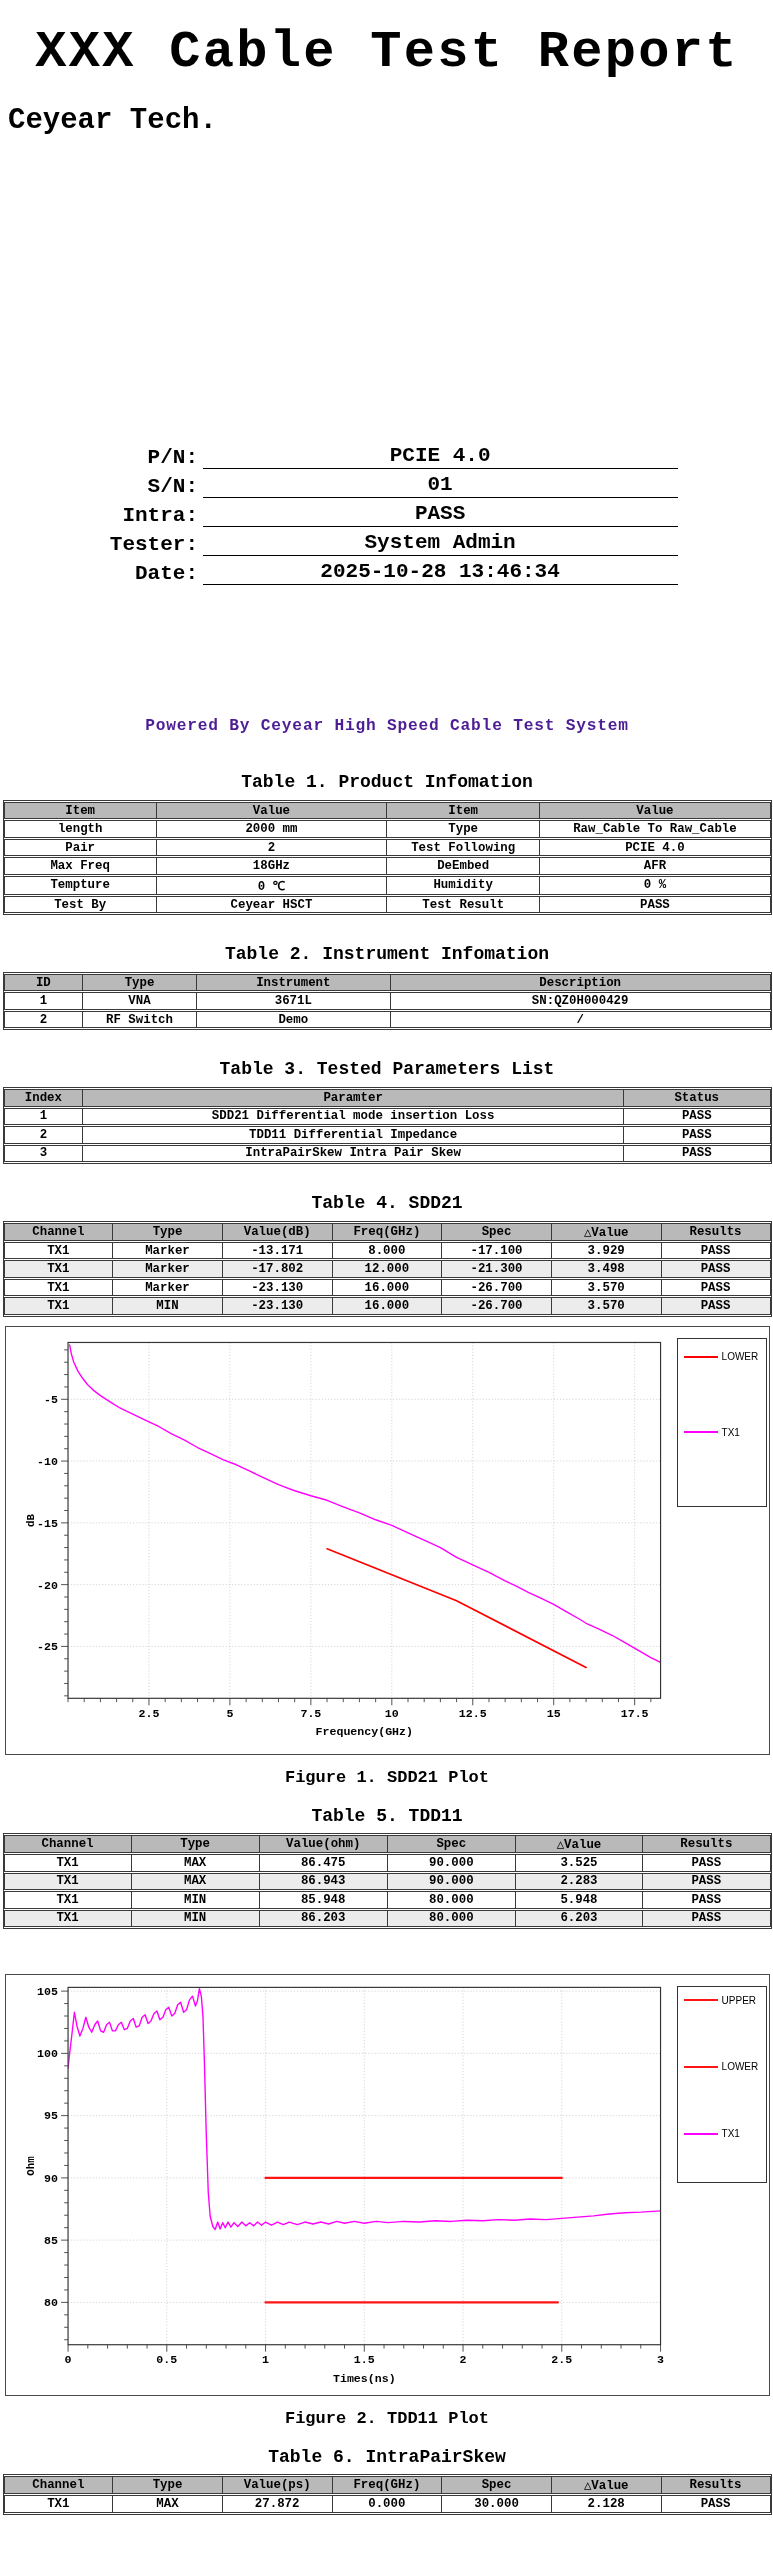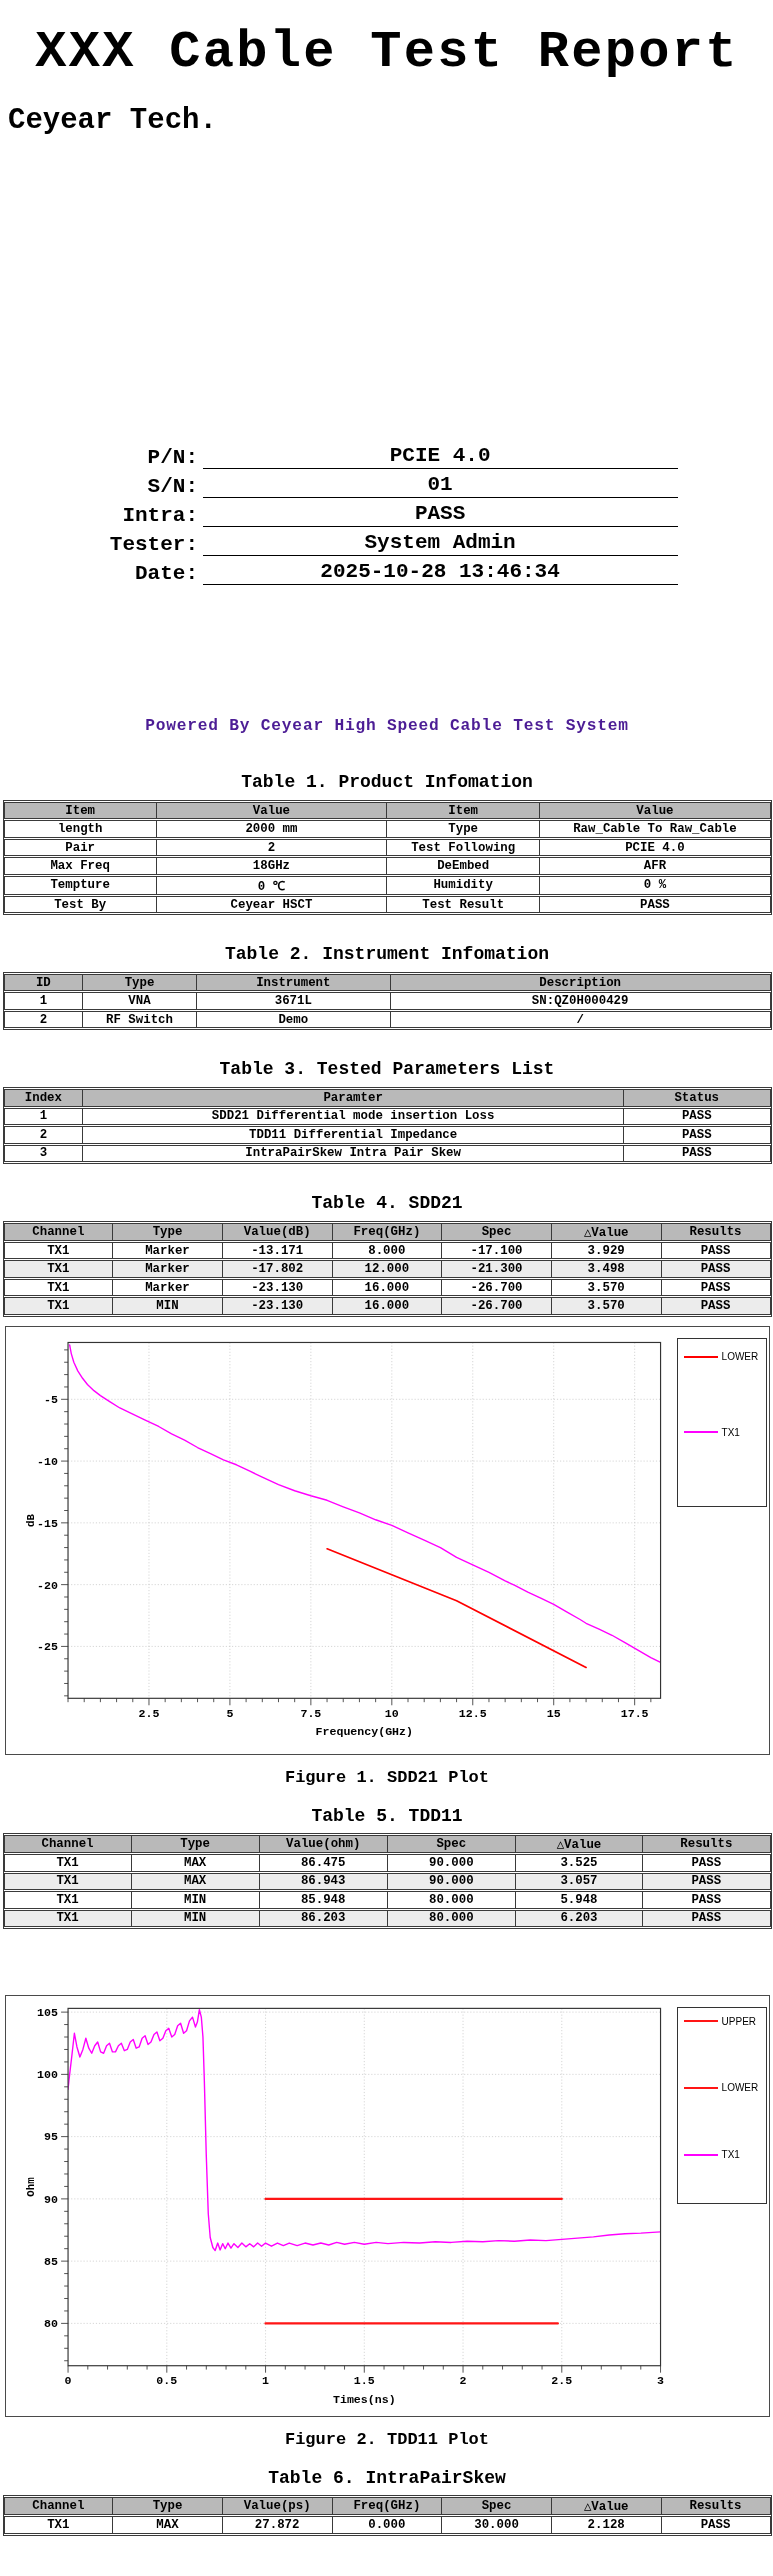--- a/index.html
+++ b/index.html
@@ -396,21 +396,21 @@
         <td>86.475</td>
         <td>90.000</td>
         <td>3.525</td>
         <td>PASS</td>
       </tr>
       <tr class="stripe">
         <td>TX1</td>
         <td>MAX</td>
         <td>86.943</td>
         <td>90.000</td>
-        <td>3.057</td>
+        <td>2.283</td>
         <td>PASS</td>
       </tr>
       <tr>
         <td>TX1</td>
         <td>MIN</td>
         <td>85.948</td>
         <td>80.000</td>
         <td>5.948</td>
         <td>PASS</td>
       </tr>
@@ -418,21 +418,21 @@
         <td>TX1</td>
         <td>MIN</td>
         <td>86.203</td>
         <td>80.000</td>
         <td>6.203</td>
         <td>PASS</td>
       </tr>
     </tbody>
   </table>
 
-<div class="figure" style="margin-top: 66px; height: 420px;">
+<div class="figure" style="margin-top: 45px; height: 420px;">
     <svg width="763" height="420" viewBox="0 0 986 543">
       <line x1="80" y1="20.82926829268288" x2="846" y2="20.82926829268288" stroke="#c9c9c9" stroke-width="1" stroke-dasharray="1.5,2.5"></line>
       <line x1="80" y1="101.31707317073165" x2="846" y2="101.31707317073165" stroke="#c9c9c9" stroke-width="1" stroke-dasharray="1.5,2.5"></line>
       <line x1="80" y1="181.80487804878044" x2="846" y2="181.80487804878044" stroke="#c9c9c9" stroke-width="1" stroke-dasharray="1.5,2.5"></line>
       <line x1="80" y1="262.29268292682923" x2="846" y2="262.29268292682923" stroke="#c9c9c9" stroke-width="1" stroke-dasharray="1.5,2.5"></line>
       <line x1="80" y1="342.78048780487796" x2="846" y2="342.78048780487796" stroke="#c9c9c9" stroke-width="1" stroke-dasharray="1.5,2.5"></line>
       <line x1="80" y1="423.26829268292676" x2="846" y2="423.26829268292676" stroke="#c9c9c9" stroke-width="1" stroke-dasharray="1.5,2.5"></line>
       <line x1="207.66666666666666" y1="16" x2="207.66666666666666" y2="478" stroke="#c9c9c9" stroke-width="1" stroke-dasharray="1.5,2.5"></line>
       <line x1="335.3333333333333" y1="16" x2="335.3333333333333" y2="478" stroke="#c9c9c9" stroke-width="1" stroke-dasharray="1.5,2.5"></line>
       <line x1="463" y1="16" x2="463" y2="478" stroke="#c9c9c9" stroke-width="1" stroke-dasharray="1.5,2.5"></line>

